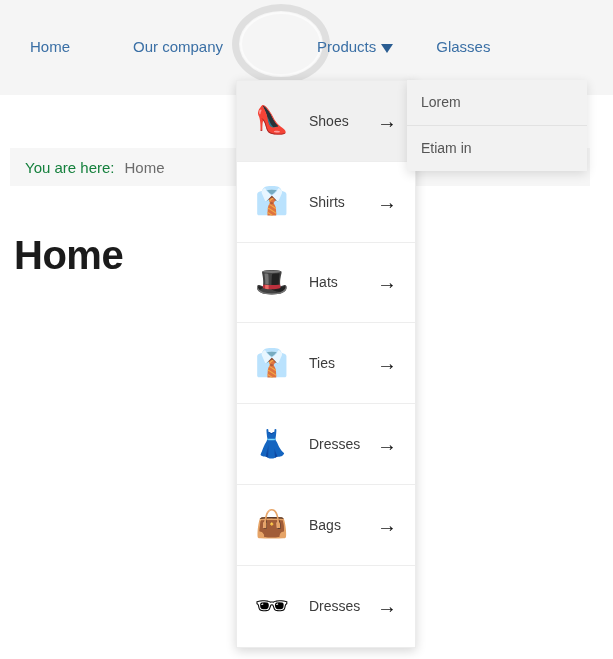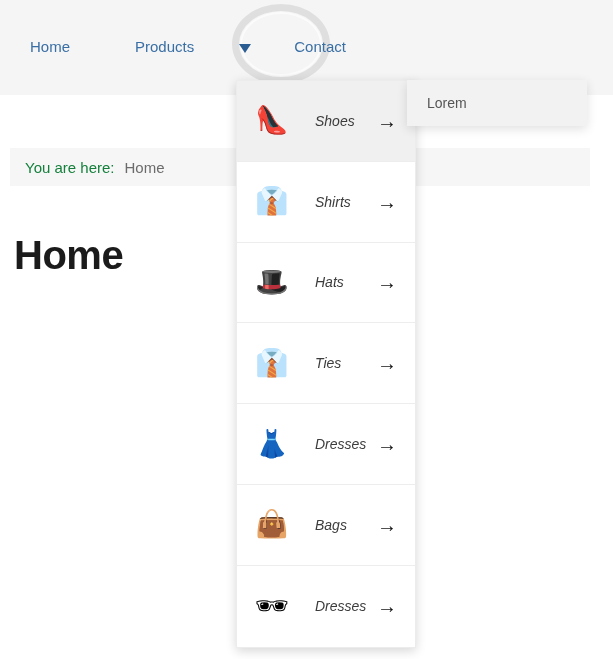--- a/index.html
+++ b/index.html
@@ -38,21 +38,21 @@
     line-height: 20px;
     text-decoration: none;
     white-space: nowrap;
     display: inline-flex;
     align-items: center;
     position: relative;
     z-index: 3;
   }
   .nav-link.n-home      { margin-left: 30px; }
   .nav-link.n-company   { margin-left: 63px; }
-  .nav-link.n-products  { margin-left: 65px; gap: 40px; }
+  .nav-link.n-products  { margin-left: 94px; }
   .nav-link.n-contact   { margin-left: 43px; }
   .caret-down {
     display: inline-block;
     margin-left: 5px;
     width: 0; height: 0;
     border-left: 6px solid transparent;
     border-right: 6px solid transparent;
     border-top: 9px solid #2a5d92;
     position: relative;
     top: 1px;
@@ -148,22 +148,21 @@
     font-size: 27px;
     line-height: 1;
     margin-left: 8px;
     flex: 0 0 auto;
     user-select: none;
   }
   .product-label {
     font-size: 14px;
     color: #3c3c3c;
     flex: 1 1 auto;
-    margin-left: 16px;
-    font-style: italic;
+    margin-left: 10px;
   }
   .product-arrow {
     font-size: 20px;
     color: #111111;
     font-weight: bold;
     margin-right: 18px;
     flex: 0 0 auto;
     line-height: 1;
   }
 
@@ -175,43 +174,46 @@
     width: 180px;
     background: #f2f2f2;
     z-index: 6;
     box-shadow: 0 3px 10px rgba(0,0,0,0.12);
     box-sizing: border-box;
   }
   .submenu-row {
     height: 45.5px;
     display: flex;
     align-items: center;
-    padding-left: 20px;
+    padding-left: 14px;
     border-bottom: 1px solid #e2e2e2;
     box-sizing: border-box;
     color: #555555;
     font-size: 14px;
   }
   .submenu-row:last-child { border-bottom: none; }
 </style>
 </head>
 <body>
 
 <div id="header-band"></div>
 
 <div id="navbar">
   <a class="nav-link n-home" href="#">
     <span>Home</span>
   </a>
+  <a class="nav-link n-company" href="#">
+    <span>Our company</span>
+  </a>
   <a class="nav-link n-products" href="#">
     <span>Products</span>
     <span class="caret-down"></span>
   </a>
   <a class="nav-link n-contact" href="#">
-    <span>Contact</span>
+    <span>Glasses</span>
   </a>
 </div>
 
 <div id="focus-ring"></div>
 <div id="focus-ring-inner"></div>
 
 <div id="breadcrumb">
   <span id="breadcrumb-label">You are here:</span>
   <span id="breadcrumb-current">Home</span>
 </div>
@@ -259,13 +261,14 @@
   <div class="product-row">
     <span class="product-icon">🕶</span>
     <span class="product-label">Dresses</span>
     <span class="product-arrow">→</span>
   </div>
 
 </div>
 
 <div id="products-submenu">
   <div class="submenu-row">Lorem</div>
+  <div class="submenu-row">Etiam in</div>
 </div>
 
 </body></html>

